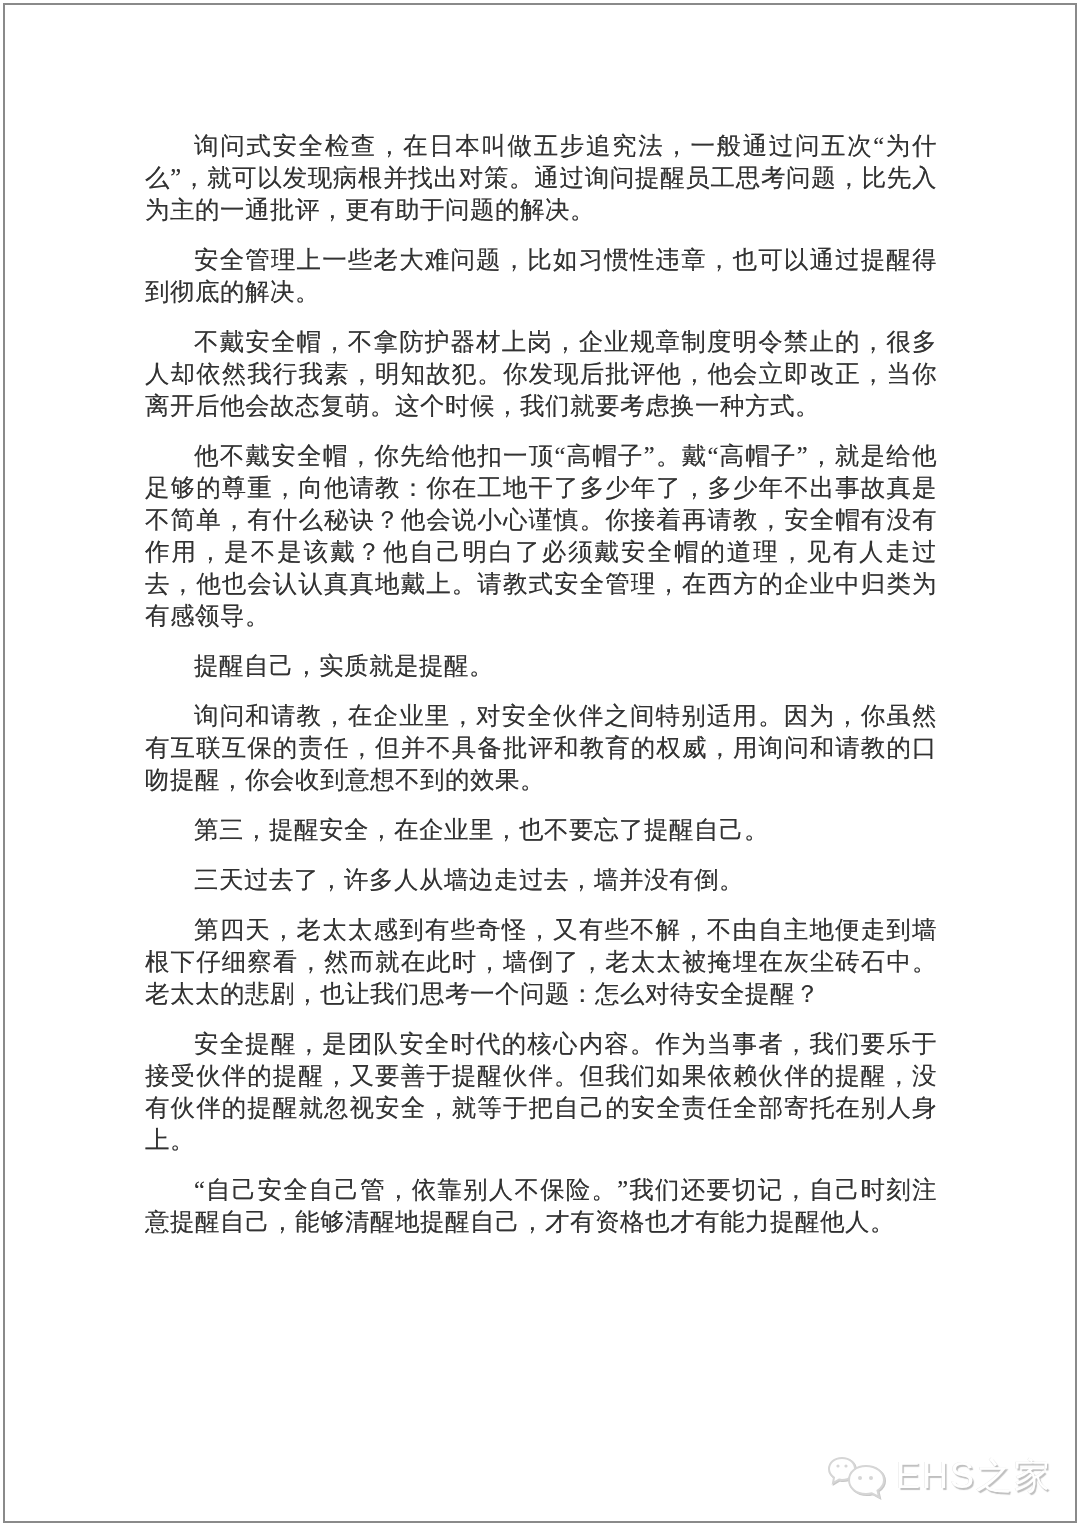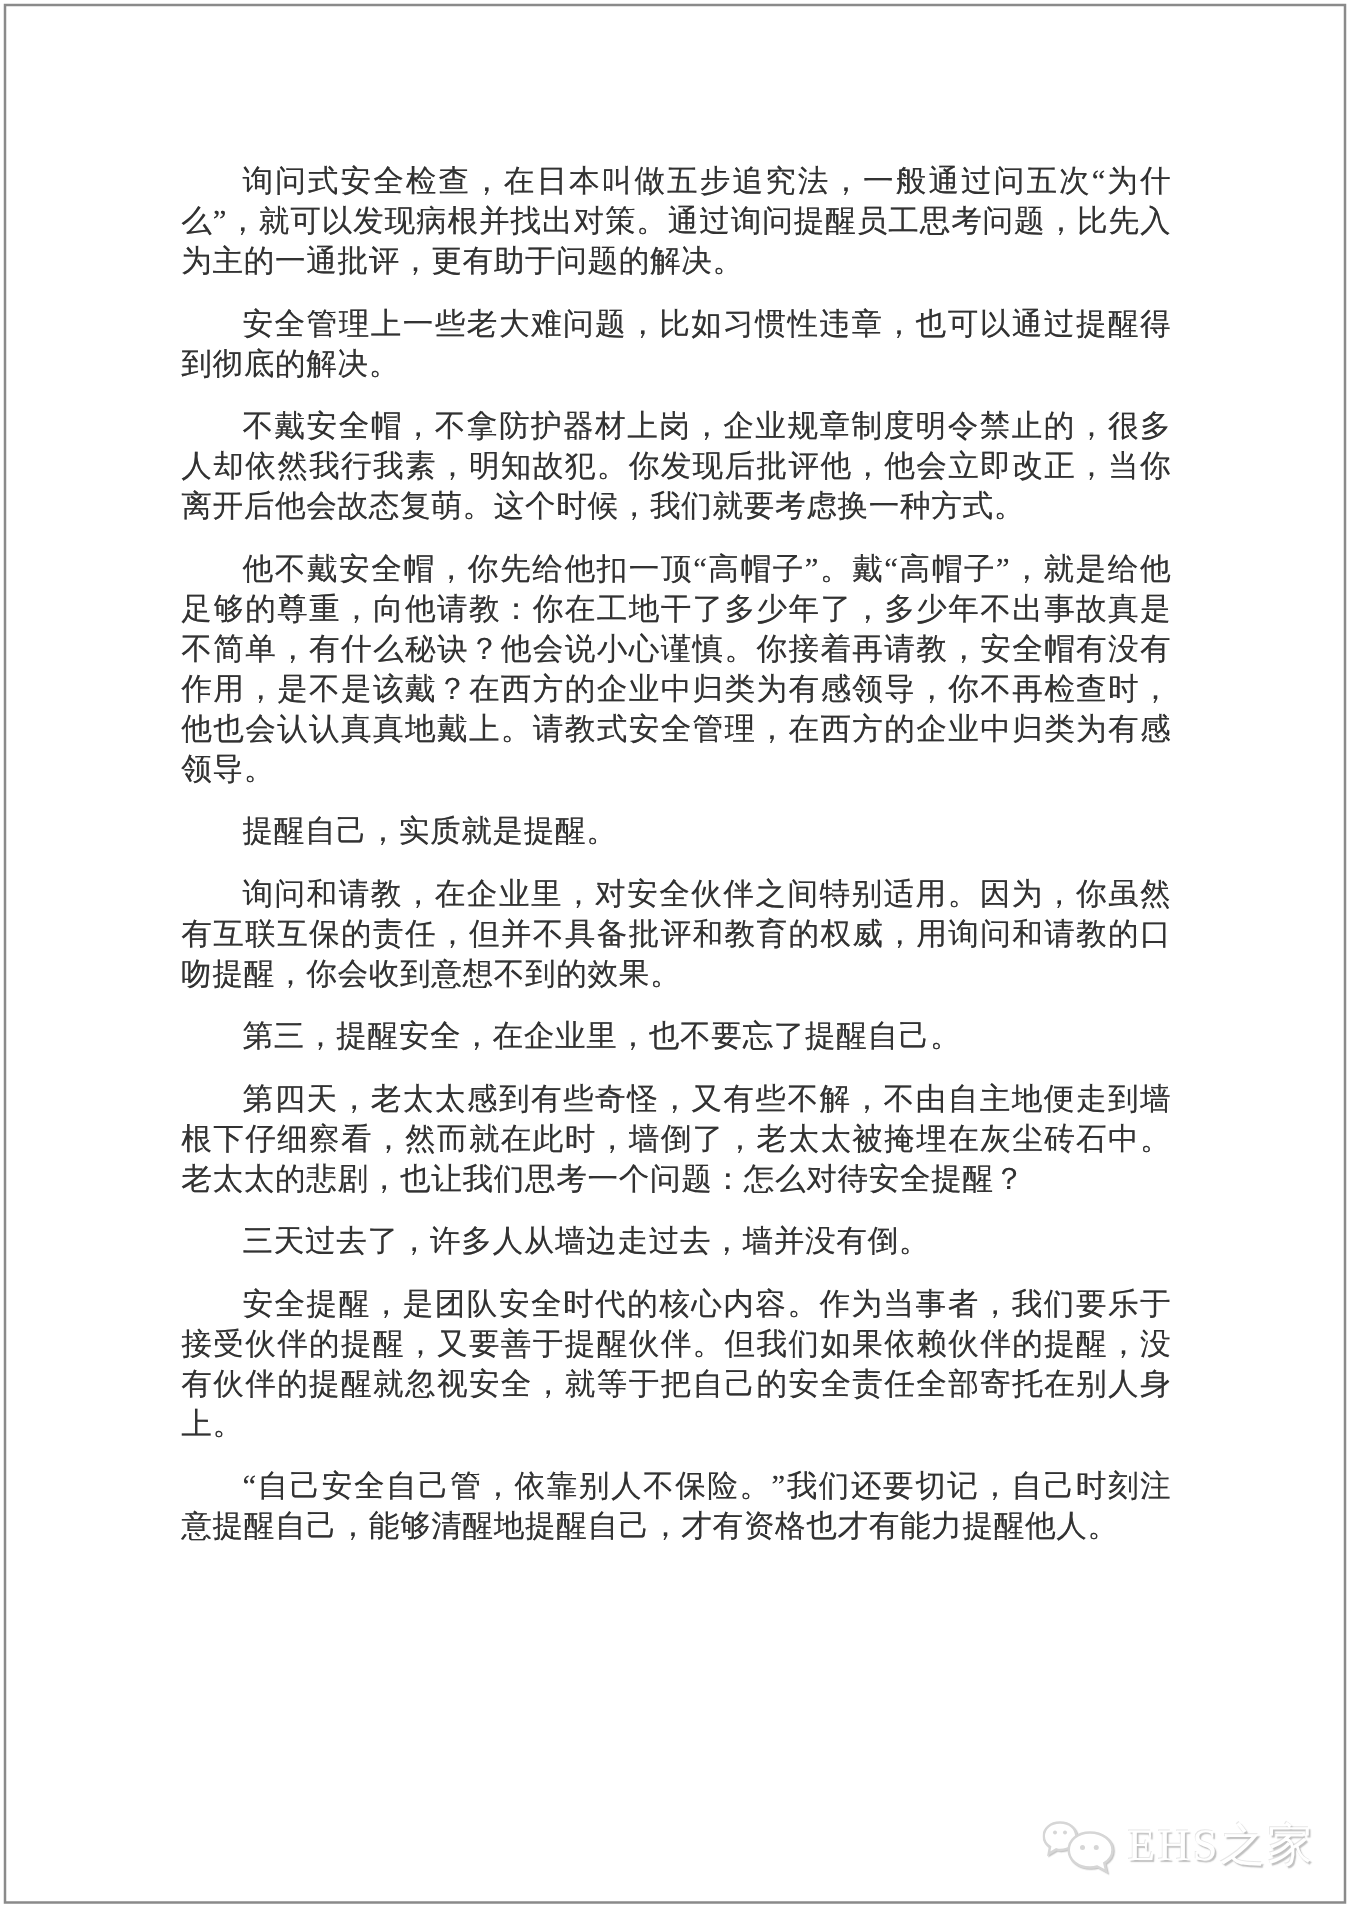--- a/index.html
+++ b/index.html
@@ -40,21 +40,21 @@
   .watermark{
     position:absolute;
     right:28px;
     bottom:26px;
     display:flex;
     align-items:center;
     gap:8px;
     user-select:none;
   }
   .watermark-text{
-    font-family:Liberation Serif, serif;
+    font-family:Liberation Sans, sans-serif;
     font-size:36px;
     font-weight:400;
     letter-spacing:2px;
     color:var(--wm-color);
     text-shadow:
       1.5px 1.5px 1px var(--wm-shadow),
       -0.5px -0.5px 0 rgba(210,210,210,0.55);
     text-align: right;
   }
   .watermark-icon svg{
@@ -64,26 +64,26 @@
 </style>
 </head>
 <body>
 
 <div class="page-frame"></div>
 
 <div class="doc-content">
     <p class="para">询问式安全检查，在日本叫做五步追究法，一般通过问五次“为什么”，就可以发现病根并找出对策。通过询问提醒员工思考问题，比先入为主的一通批评，更有助于问题的解决。</p>
     <p class="para">安全管理上一些老大难问题，比如习惯性违章，也可以通过提醒得到彻底的解决。</p>
     <p class="para">不戴安全帽，不拿防护器材上岗，企业规章制度明令禁止的，很多人却依然我行我素，明知故犯。你发现后批评他，他会立即改正，当你离开后他会故态复萌。这个时候，我们就要考虑换一种方式。</p>
-    <p class="para">他不戴安全帽，你先给他扣一顶“高帽子”。戴“高帽子”，就是给他足够的尊重，向他请教：你在工地干了多少年了，多少年不出事故真是不简单，有什么秘诀？他会说小心谨慎。你接着再请教，安全帽有没有作用，是不是该戴？在西方的企业中归类为有感领导，你不再检查时，他也会认认真真地戴上。请教式安全管理，在西方的企业中归类为有感领导。</p>
+    <p class="para">他不戴安全帽，你先给他扣一顶“高帽子”。戴“高帽子”，就是给他足够的尊重，向他请教：你在工地干了多少年了，多少年不出事故真是不简单，有什么秘诀？他会说小心谨慎。你接着再请教，安全帽有没有作用，是不是该戴？他自己明白了必须戴安全帽的道理，见有人走过去，他也会认认真真地戴上。请教式安全管理，在西方的企业中归类为有感领导。</p>
     <p class="para">提醒自己，实质就是提醒。</p>
     <p class="para">询问和请教，在企业里，对安全伙伴之间特别适用。因为，你虽然有互联互保的责任，但并不具备批评和教育的权威，用询问和请教的口吻提醒，你会收到意想不到的效果。</p>
     <p class="para">第三，提醒安全，在企业里，也不要忘了提醒自己。</p>
+    <p class="para">三天过去了，许多人从墙边走过去，墙并没有倒。</p>
     <p class="para">第四天，老太太感到有些奇怪，又有些不解，不由自主地便走到墙根下仔细察看，然而就在此时，墙倒了，老太太被掩埋在灰尘砖石中。老太太的悲剧，也让我们思考一个问题：怎么对待安全提醒？</p>
-    <p class="para">三天过去了，许多人从墙边走过去，墙并没有倒。</p>
     <p class="para">安全提醒，是团队安全时代的核心内容。作为当事者，我们要乐于接受伙伴的提醒，又要善于提醒伙伴。但我们如果依赖伙伴的提醒，没有伙伴的提醒就忽视安全，就等于把自己的安全责任全部寄托在别人身上。</p>
     <p class="para">“自己安全自己管，依靠别人不保险。”我们还要切记，自己时刻注意提醒自己，能够清醒地提醒自己，才有资格也才有能力提醒他人。</p>
   </div>
 
 <div class="watermark">
   <span class="watermark-icon">
     <svg width="60" height="46" viewBox="0 0 60 46" xmlns="http://www.w3.org/2000/svg">
 
       <g fill="#ffffff" stroke="#d6d6d6" stroke-width="2">
         <path d="M14 4 C6 4 1 9 1 15 C1 18.5 3 21.5 6 23.5 L5 29 L11 25.5 C12 25.8 13 26 14 26 C22 26 27 21 27 15 C27 9 22 4 14 4 Z"></path>

